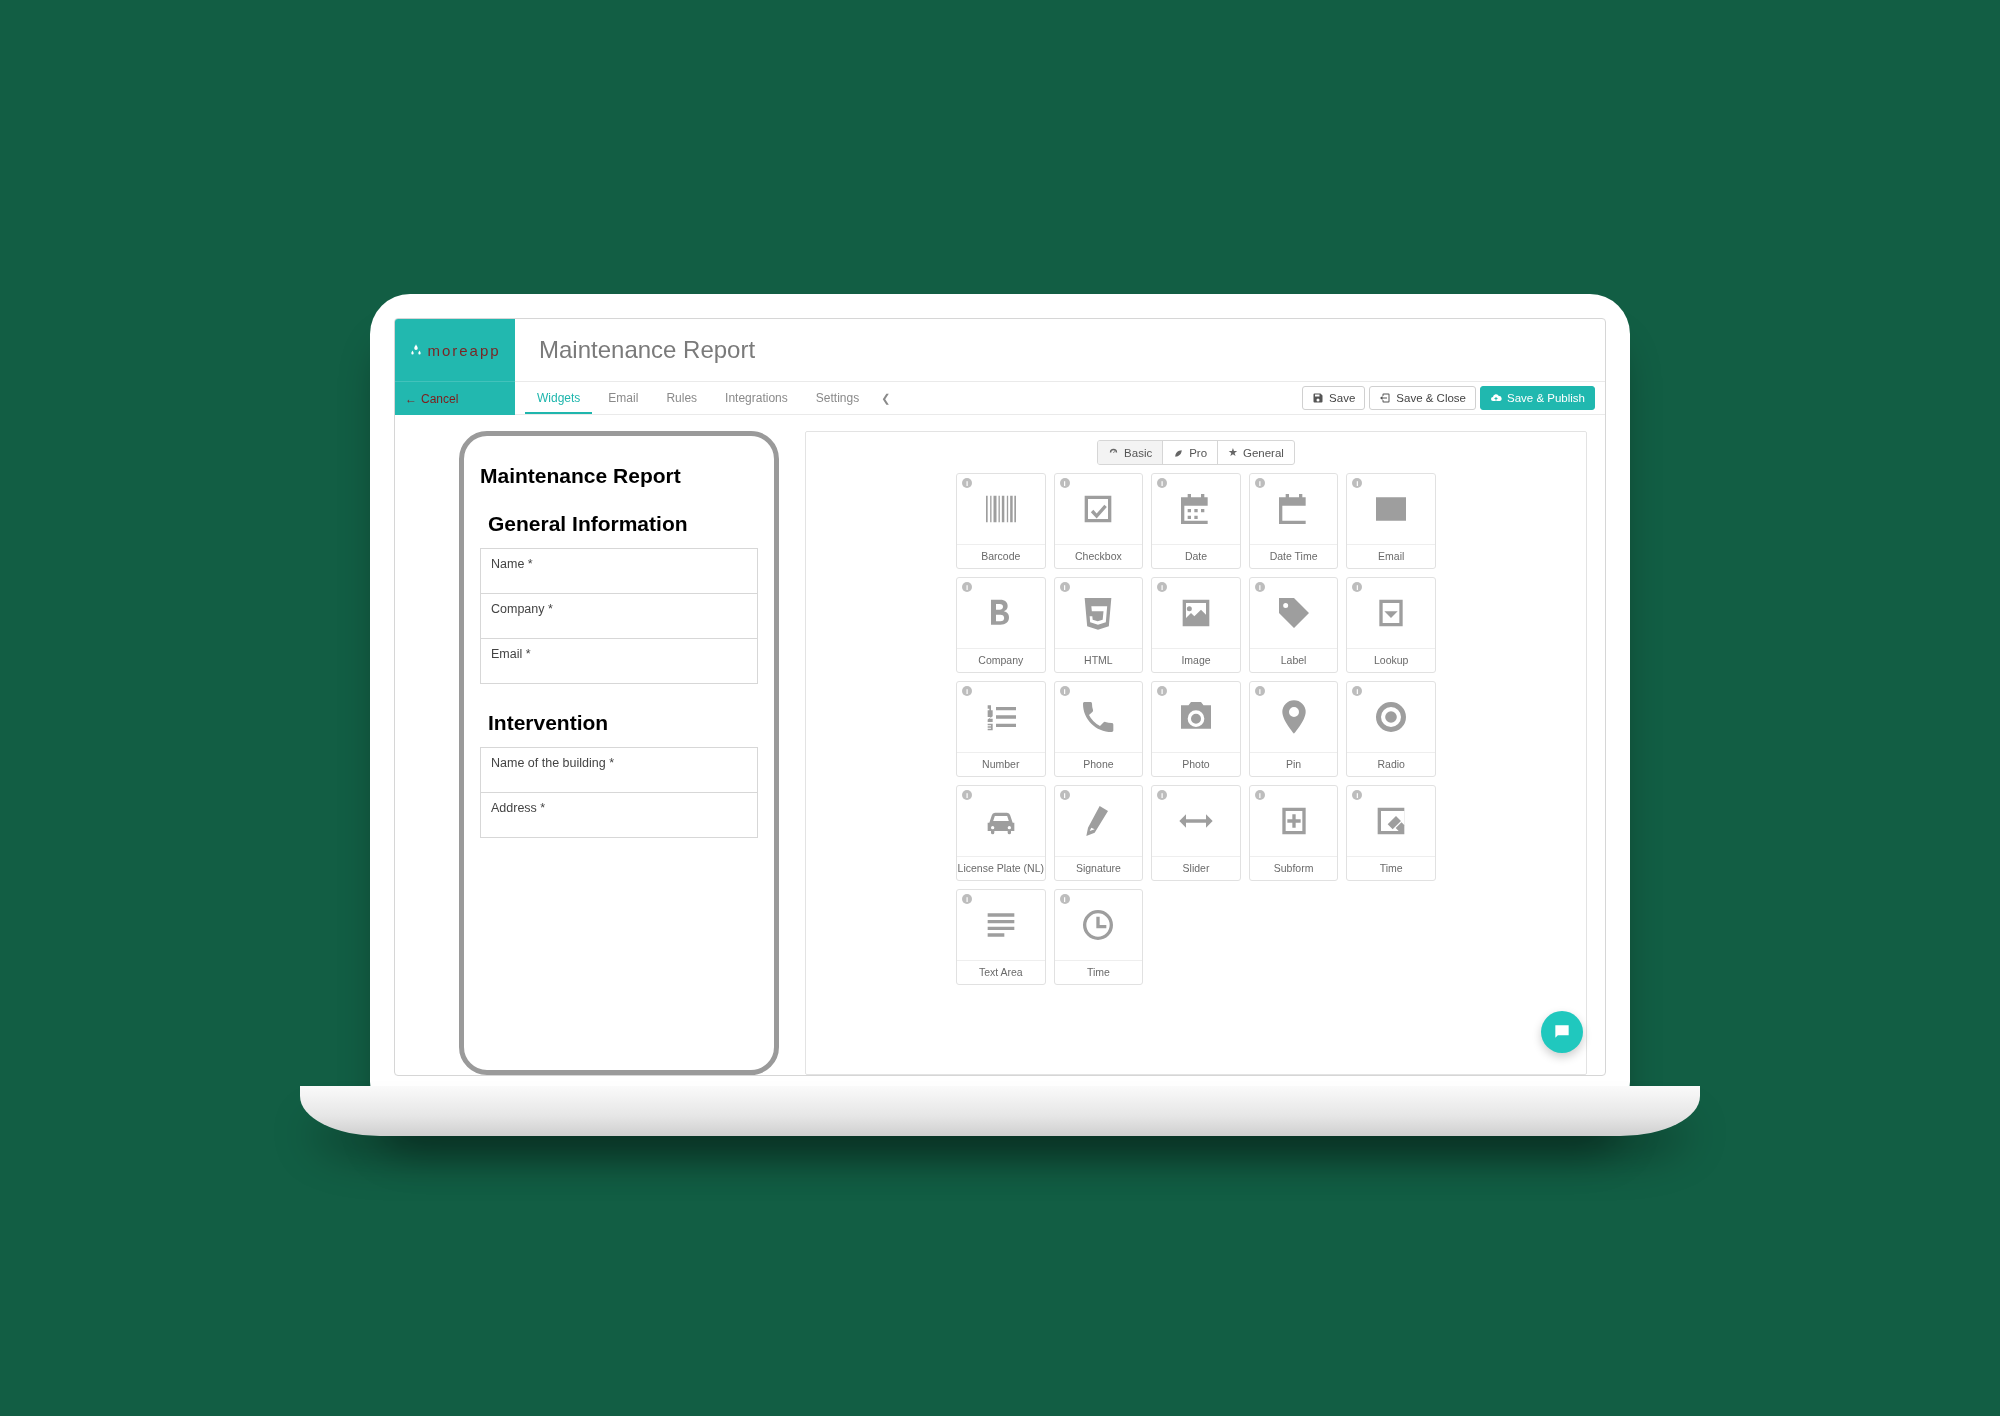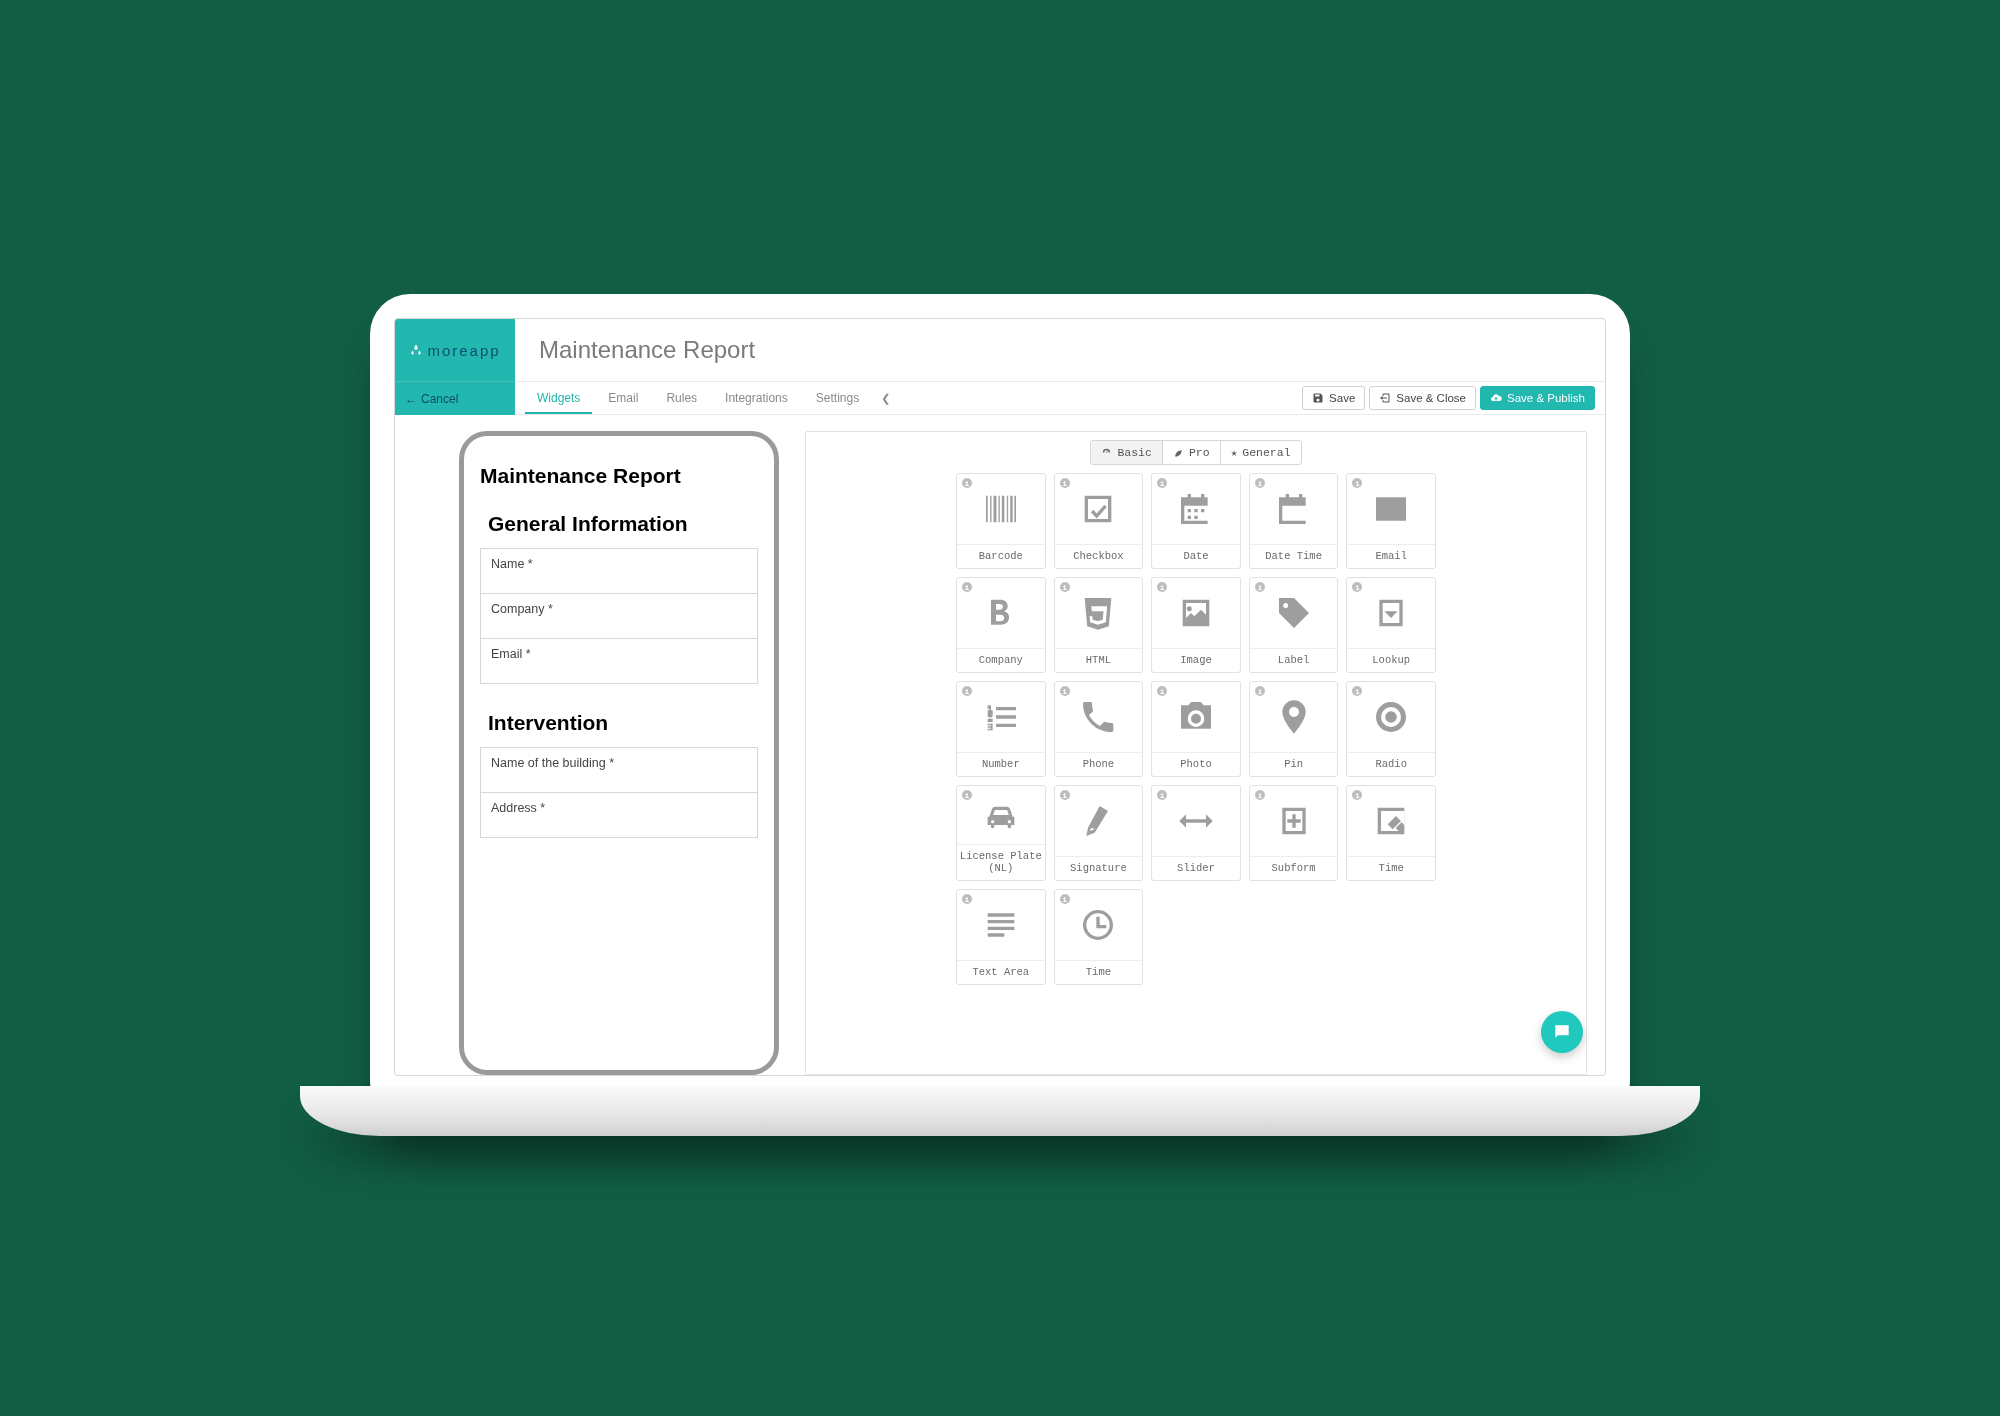--- a/index.html
+++ b/index.html
@@ -17,21 +17,21 @@
     background:linear-gradient(#fafafa,#e6e6e6 60%,#cfcfcf);
     box-shadow:0 30px 40px -10px rgba(0,0,0,.35);
   }
   .screen{
     background:#fff; border:1px solid #d6d6d6; border-radius:4px; overflow:hidden; position:relative;
   }
 
   
   .top{display:flex;}
   .brand{
-    flex:0 0 120px; height:96px; background:#22b8af; color:#0c4a6e; display:flex; flex-direction:column;
+    flex:0 0 120px; height:96px; background:#22b8af; color:#7f1d1d; display:flex; flex-direction:column;
   }
   .brand .logo{flex:1; display:flex; align-items:center; justify-content:center; gap:4px; letter-spacing:2px; font-size:15px;}
   .logo .mk{opacity:.95}
   .cancel{height:34px; display:flex; align-items:center; justify-content:flex-start; padding:0 10px; font-size:12px; cursor:pointer; gap:4px; border-top:1px solid rgba(255,255,255,.15);}
   .title{flex:1; display:flex; align-items:center; padding-left:24px; font-size:24px; color:#7a7a7a; font-weight:300; height:62px;}
   .header-right{flex:1; display:flex; flex-direction:column;}
   .tabs-row{height:34px; border-top:1px solid #eaeaea; border-bottom:1px solid #eaeaea; display:flex; align-items:center; padding:0 10px; gap:4px;}
   .tabs{display:flex; gap:4px;}
   .tab{font-size:12px; color:#8a8a8a; padding:8px 12px; cursor:pointer;}
   .tab.active{color:#1fb6ad; border-bottom:2px solid #1fb6ad; padding-bottom:7px;}
@@ -48,21 +48,21 @@
   .phone{
     flex:0 0 320px; border:5px solid #9a9a9a; border-radius:28px; background:#fff; padding:18px 16px 6px;
     height:100%; overflow:hidden;
   }
   .phone h1{font-size:21px; font-weight:700; margin:10px 0 24px;}
   .phone h2{font-size:21px; font-weight:700; margin:4px 8px 12px;}
   .fld{border:1px solid #d7d7d7; border-bottom-width:1px; padding:8px 10px 22px; font-size:12.5px; color:#444; margin-bottom:-1px;}
   .group{margin-bottom:28px;}
 
   
-  .panel{flex:1; border:1px solid #e3e3e3; border-radius:2px; padding:8px 12px 12px; margin-right:4px; overflow:auto; background:#fff;font-family:Liberation Mono, monospace;}
+  .panel{flex:1; border:1px solid #e3e3e3; border-radius:2px; padding:8px 12px 12px; margin-right:4px; overflow:auto; background:#fff;}
   .filters{display:flex; justify-content:center; margin-bottom:8px;}
   .seg{display:flex; border:1px solid #d6d6d6; border-radius:3px; overflow:hidden;}
   .seg .s{font-size:11.5px; color:#555; padding:5px 10px; display:flex; align-items:center; gap:5px; cursor:pointer; border-right:1px solid #d6d6d6;}
   .seg .s:last-child{border-right:none;}
   .seg .s.active{background:#f3f3f3;}
   .grid{display:grid; grid-template-columns:repeat(5,1fr); gap:8px; max-width:480px; margin:0 auto;}
   .w{border:1px solid #e1e1e1; border-radius:3px; height:96px; position:relative; display:flex; flex-direction:column; align-items:center; justify-content:flex-end; padding-bottom:6px; cursor:grab; background:#fff;}
   .w .info{position:absolute; top:4px; left:5px; width:10px; height:10px; border-radius:50%; background:#bdbdbd; color:#fff; font-size:8px; display:flex; align-items:center; justify-content:center; font-weight:700;}
   .w .ic{flex:1; display:flex; align-items:center; justify-content:center; color:#9e9e9e;}
   .w .lbl{font-size:10.5px; color:#6a6a6a; border-top:1px solid #eee; width:100%; text-align:center; padding-top:5px;}

